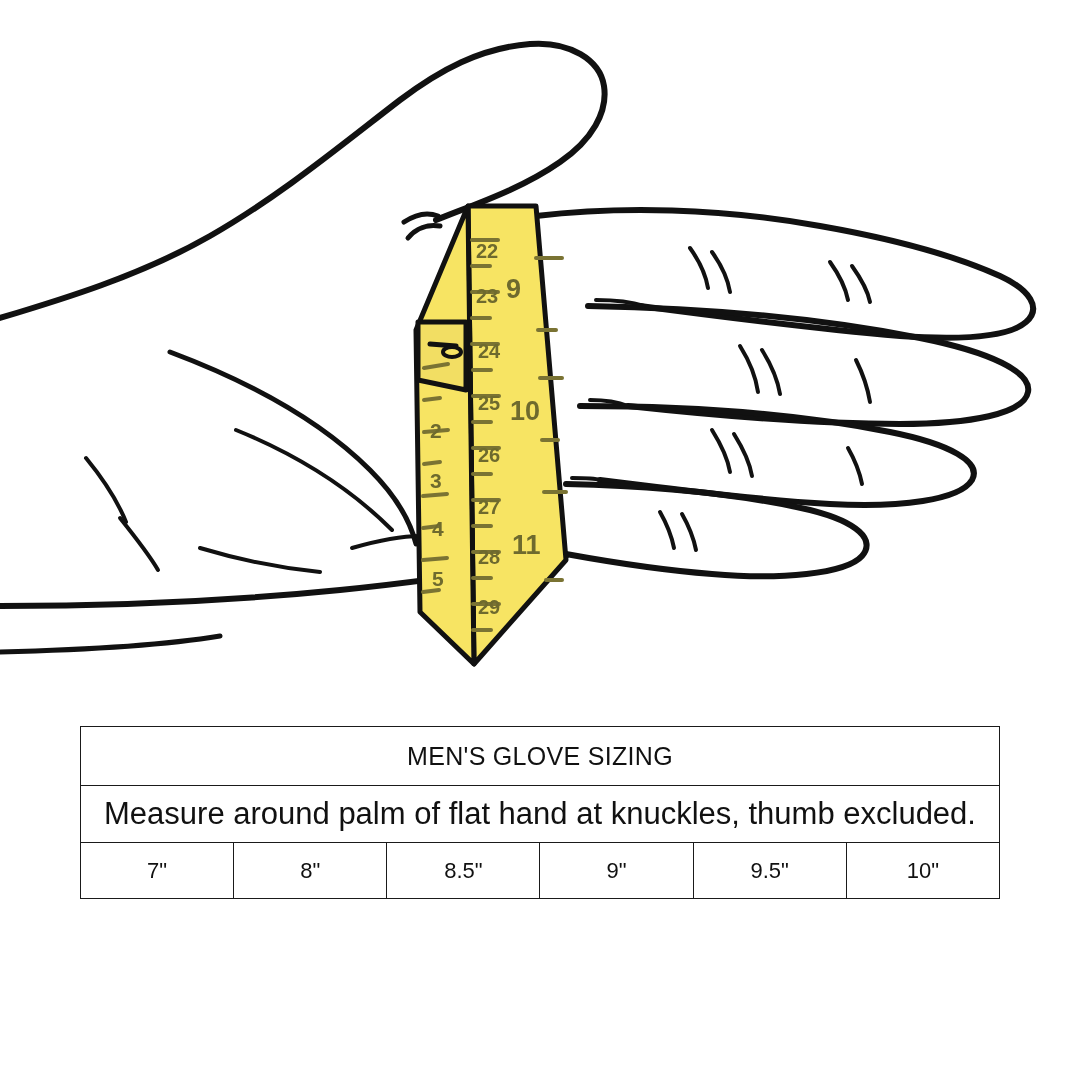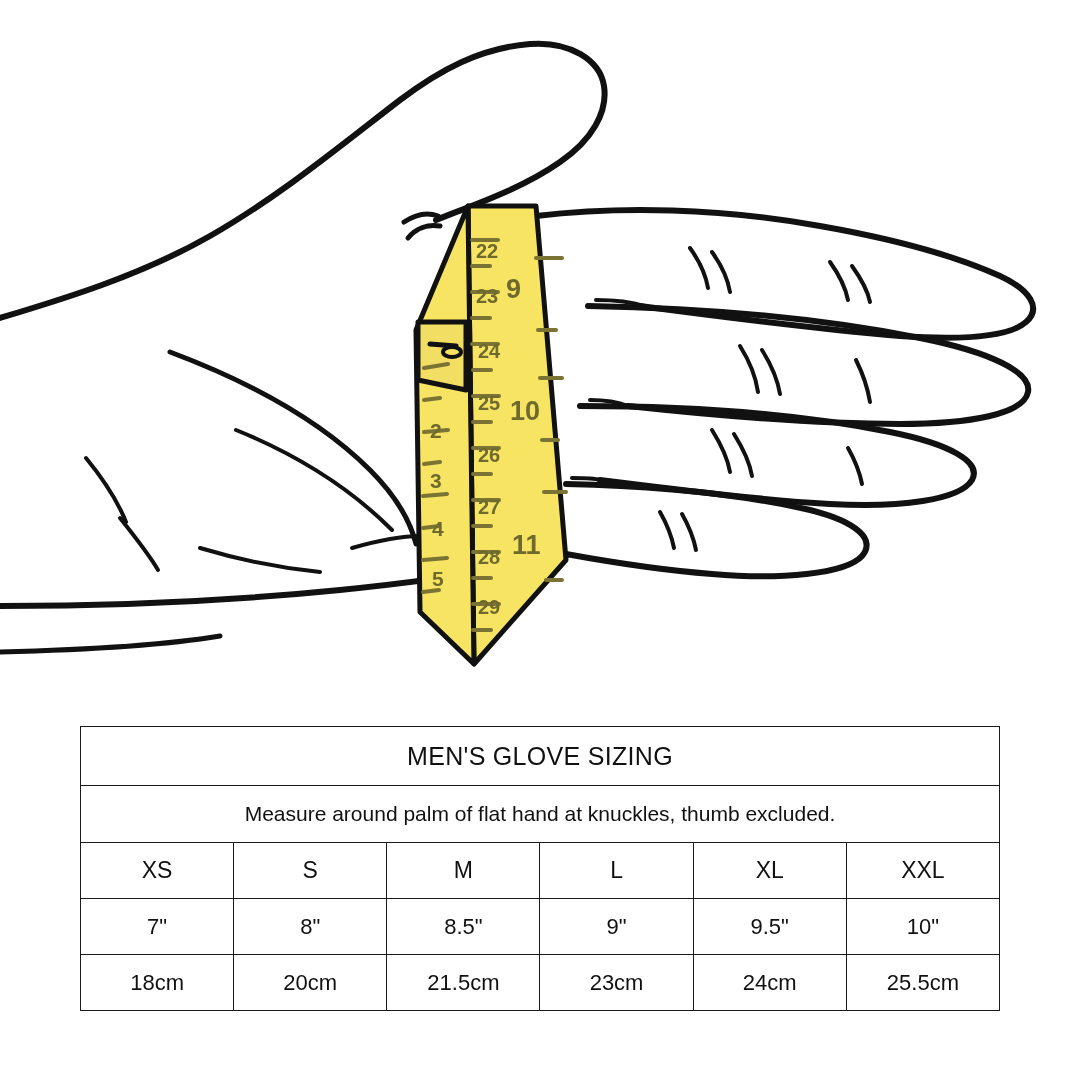--- a/index.html
+++ b/index.html
@@ -52,21 +52,21 @@
     color: #111111;
     background: #ffffff;
     margin-left: 14px;
   }
   .title-cell {
     font-size: 25px;
     height: 56px;
     letter-spacing: 0.3px;
   }
   .subtitle-cell {
-    font-size: 21px;
+    font-size: 31px;
     height: 54px;
   }
   .size-label-cell {
     font-size: 23px;
     height: 53px;
   }
   .inch-cell {
     font-size: 22px;
     height: 53px;
   }
@@ -212,39 +212,23 @@
 
   <table id="size-table">
     <tbody>
       <tr>
         <td class="title-cell" colspan="6">MEN'S GLOVE SIZING</td>
       </tr>
       <tr>
         <td class="subtitle-cell" colspan="6">Measure around palm of flat hand at knuckles, thumb excluded.</td>
       </tr>
       <tr>
-        <td class="size-label-cell">XS</td>
-        <td class="size-label-cell">S</td>
-        <td class="size-label-cell">M</td>
-        <td class="size-label-cell">L</td>
-        <td class="size-label-cell">XL</td>
-        <td class="size-label-cell">XXL</td>
-      </tr>
-      <tr>
         <td class="inch-cell">7"</td>
         <td class="inch-cell">8"</td>
         <td class="inch-cell">8.5"</td>
         <td class="inch-cell">9"</td>
         <td class="inch-cell">9.5"</td>
         <td class="inch-cell">10"</td>
       </tr>
-      <tr>
-        <td class="cm-cell">18cm</td>
-        <td class="cm-cell">20cm</td>
-        <td class="cm-cell">21.5cm</td>
-        <td class="cm-cell">23cm</td>
-        <td class="cm-cell">24cm</td>
-        <td class="cm-cell">25.5cm</td>
-      </tr>
     </tbody>
   </table>
 
 </div>
 
 </body></html>

